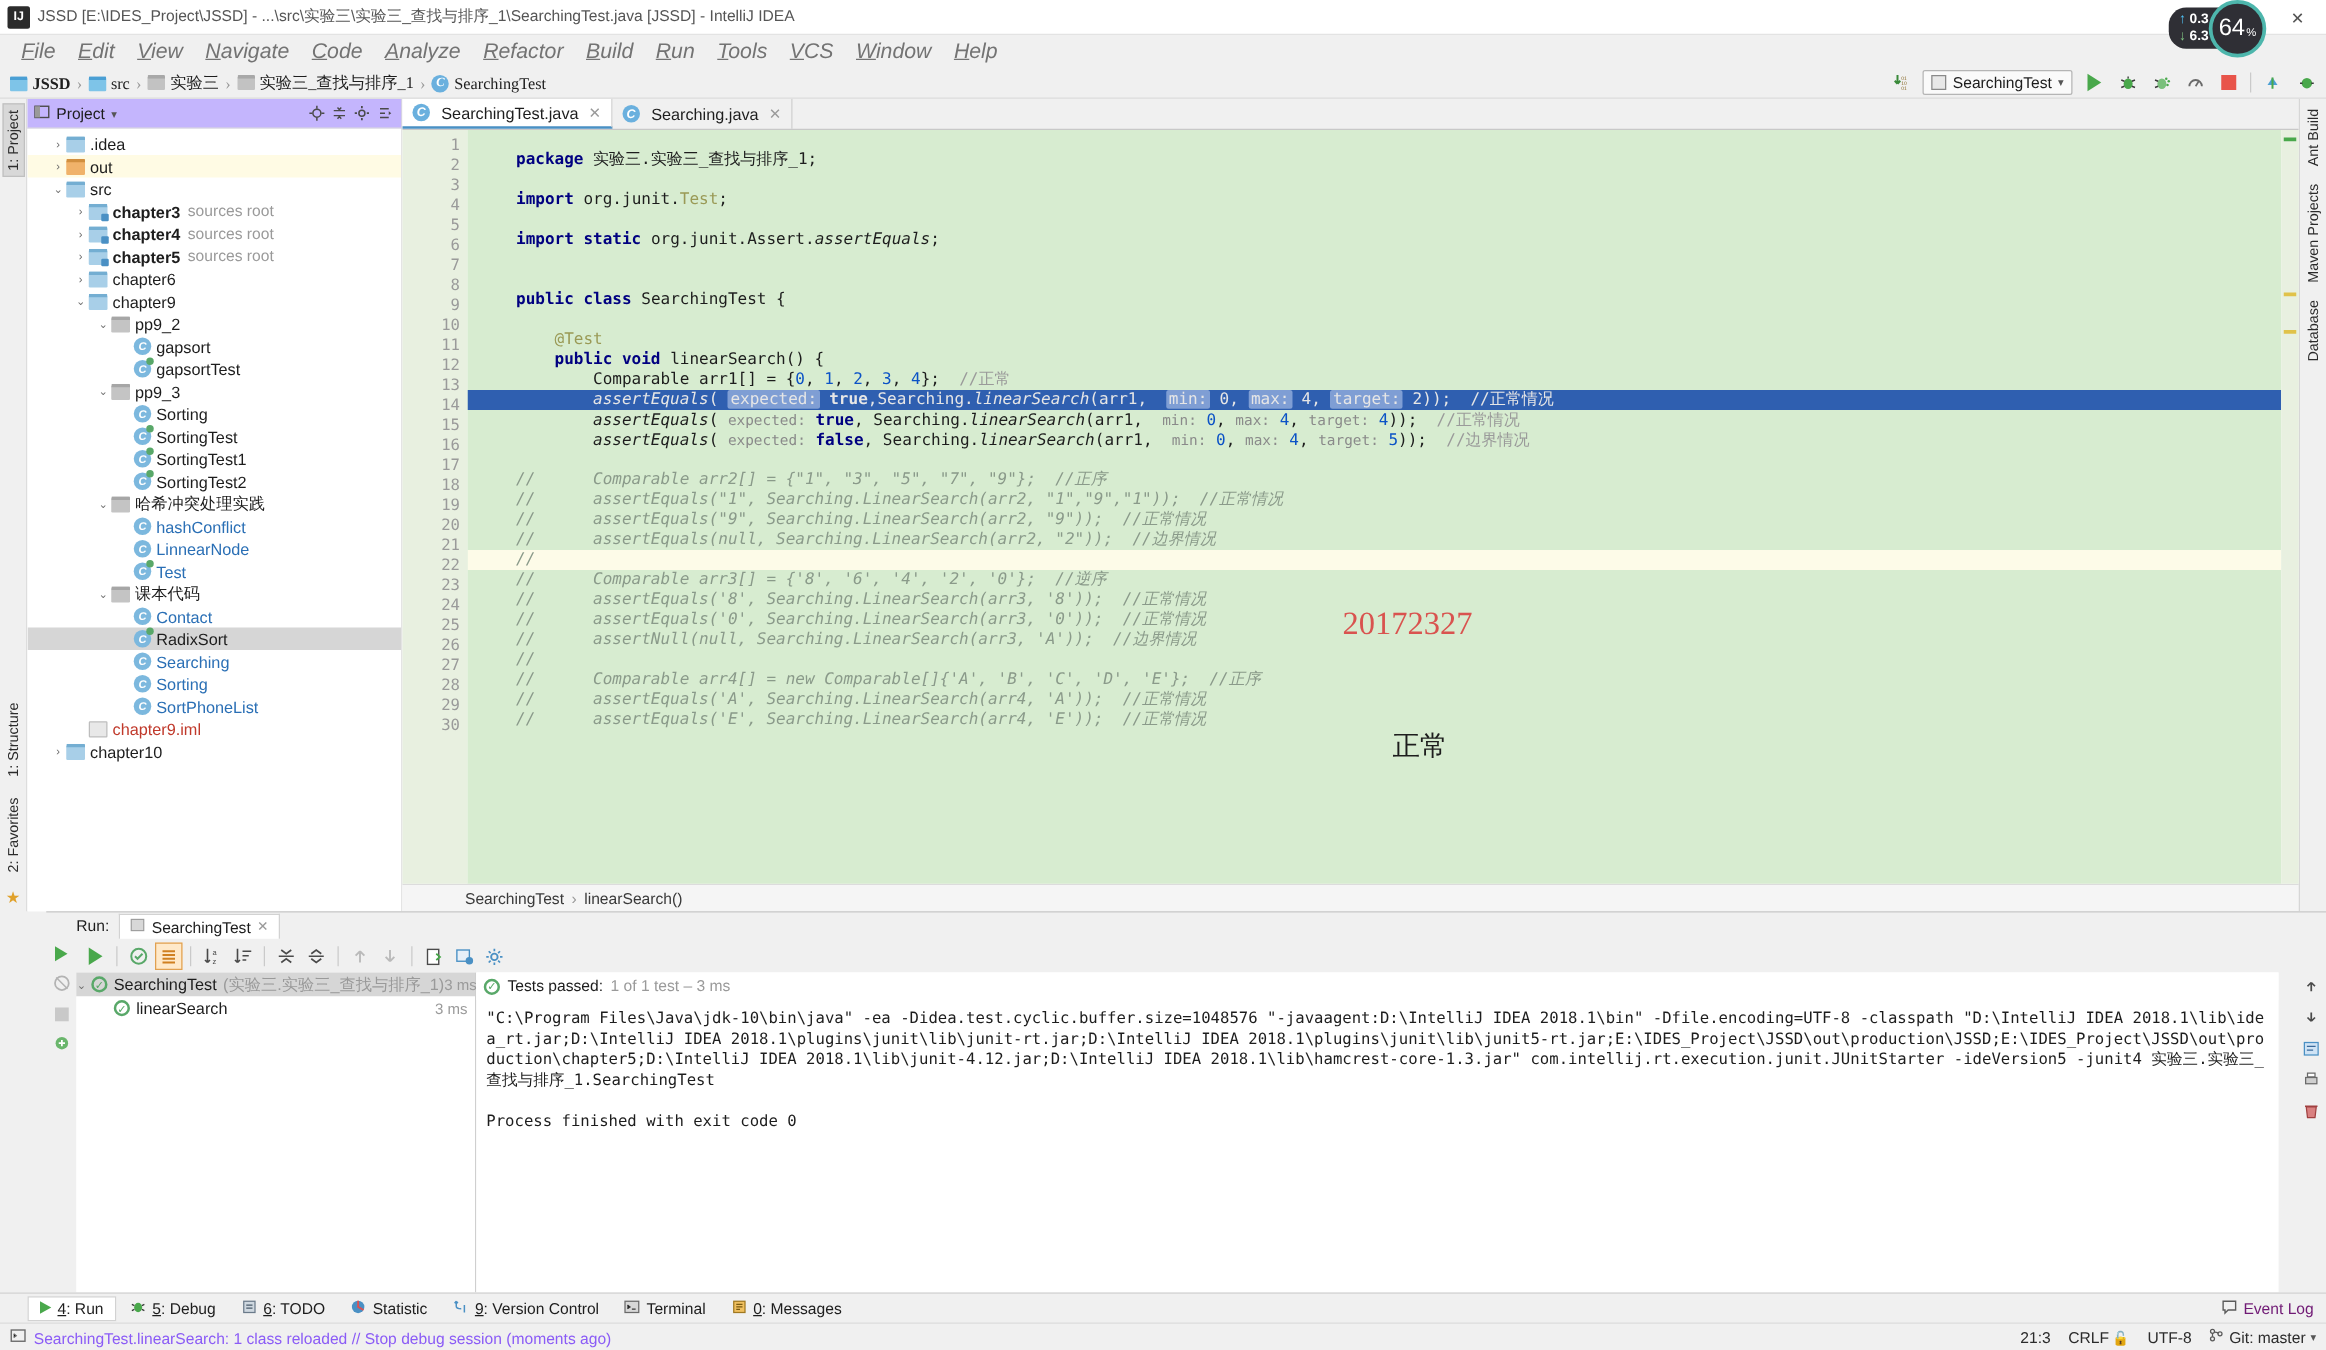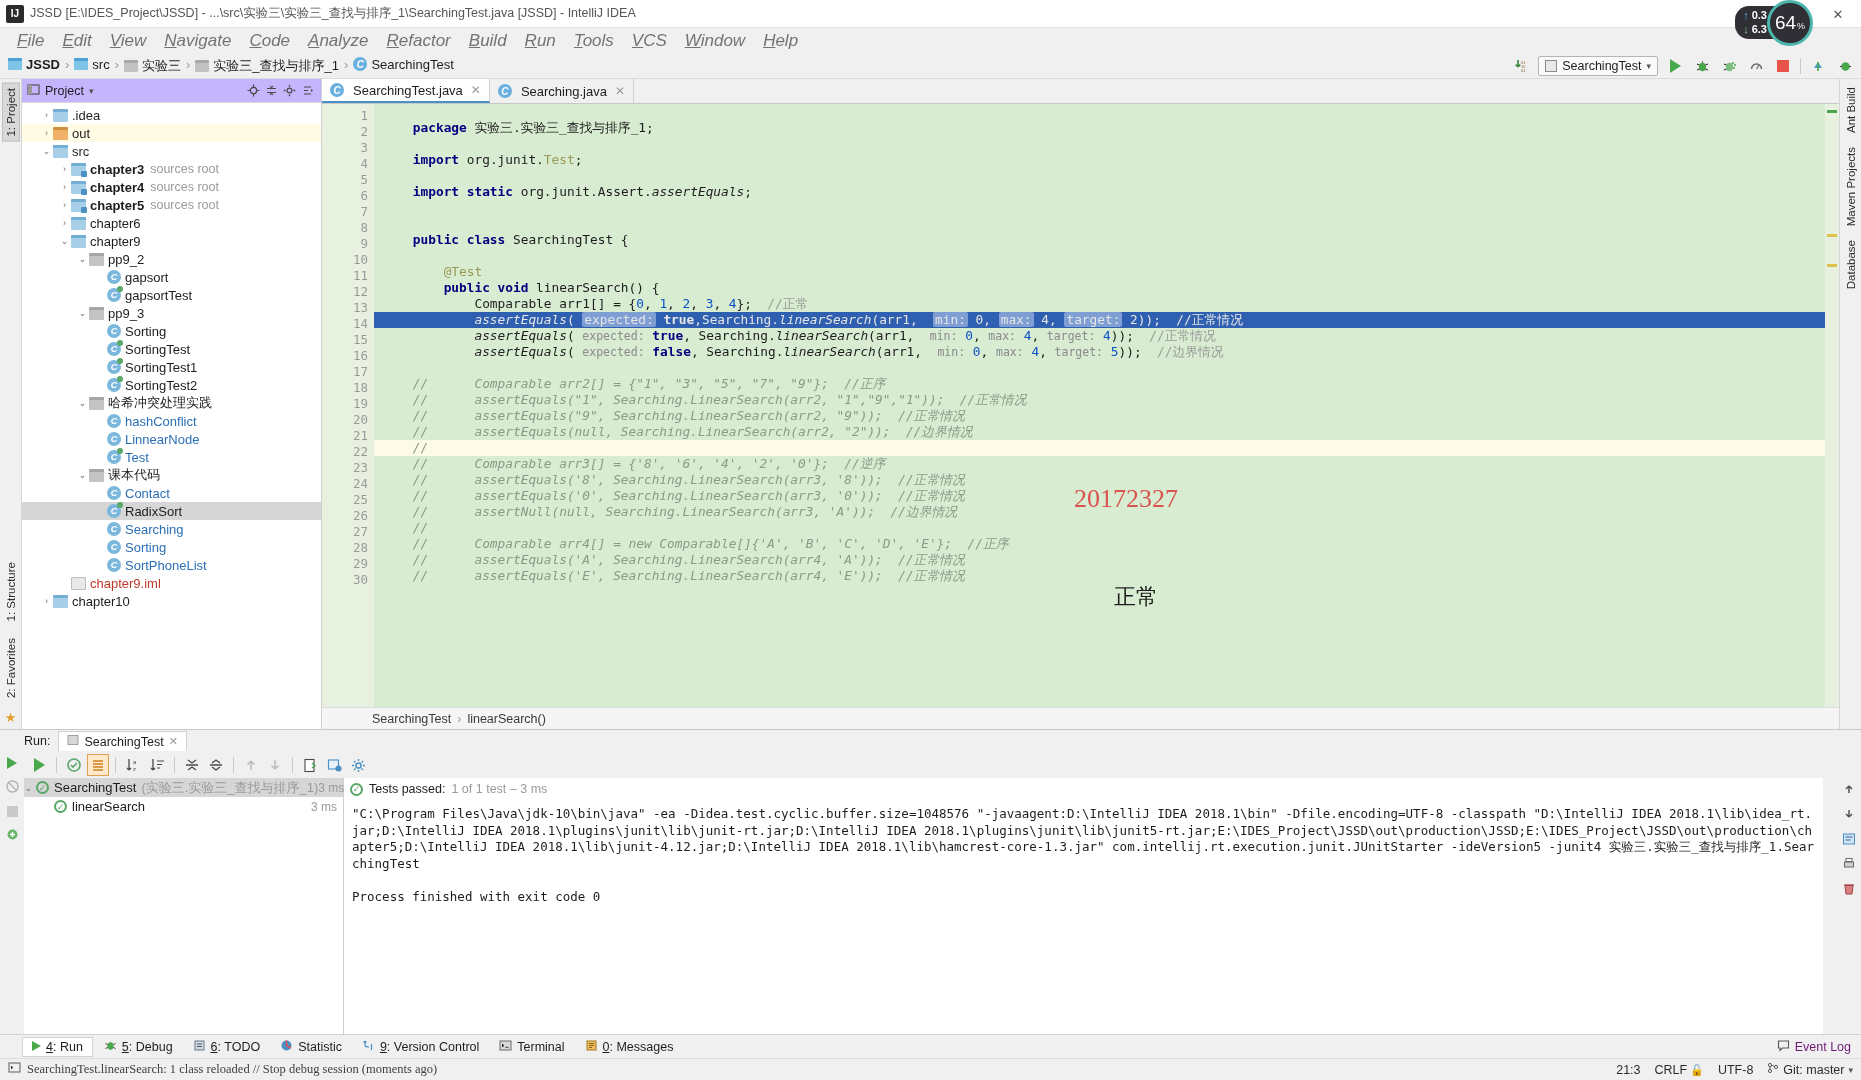--- a/index.html
+++ b/index.html
@@ -150,21 +150,21 @@
   }
   .breadbar .sep { margin: 0 6px; color: #9a9a9a; }
 
   
   .rstrip {
     width: 22px; background: #f0f0f0; border-left: 1px solid #d6d6d6; flex: 0 0 22px;
     display: flex; flex-direction: column; align-items: center; padding: 4px 0; gap: 6px;
   }
 
   
-  .runpanel { height: 305px; flex: 0 0 305px; display: flex; flex-direction: column; background: #f0f0f0; border-top: 1px solid #c8c8c8; }
+  .runpanel { height: 305px; flex: 0 0 305px; display: flex; flex-direction: column; background: #f0f0f0; border-top: 1px solid #c8c8c8; margin-left: 37px; }
   .run-tabrow { height: 22px; display: flex; align-items: center; padding-left: 24px; gap: 8px; font-size: 12.5px; flex: 0 0 22px; }
   .run-tab { display: flex; align-items: center; gap: 5px; padding: 2px 8px; background: #fff; border: 1px solid #d2d2d2; border-bottom: none; }
   .run-body { flex: 1 1 auto; display: flex; min-height: 0; }
   .run-vtools { width: 24px; flex: 0 0 24px; display: flex; flex-direction: column; align-items: center; gap: 7px; padding-top: 4px; background: #f0f0f0; }
   .run-main { flex: 1 1 auto; display: flex; flex-direction: column; min-width: 0; }
   .run-toolbar { height: 26px; display: flex; align-items: center; gap: 2px; padding: 0 4px; background: #f0f0f0; flex: 0 0 26px; }
   .rt { width: 22px; height: 22px; display: flex; align-items: center; justify-content: center; font-size: 13px; color: #4a4a4a; }
   .rt.sep { width: 1px; height: 16px; background: #cacaca; margin: 0 4px; }
   .run-split { flex: 1 1 auto; display: flex; min-height: 0; }
   .testtree { width: 320px; flex: 0 0 320px; background: #fff; border-right: 1px solid #cfcfcf; font-size: 13px; }
@@ -182,21 +182,21 @@
   .console-scroll { width: 14px; flex: 0 0 14px; background: #f0f0f0; }
   .run-right-tools { width: 24px; flex: 0 0 24px; background: #f0f0f0; display: flex; flex-direction: column; align-items: center; gap: 8px; padding-top: 4px; }
 
   
   .toolwin-bar { height: 24px; background: #f0f0f0; display: flex; align-items: center; padding-left: 22px; gap: 2px; border-top: 1px solid #d2d2d2; flex: 0 0 24px; position: relative; }
   .twb { display: flex; align-items: center; gap: 5px; padding: 2px 9px; font-size: 12.5px; }
   .twb.sel { background: #ffffff; border: 1px solid #d2d2d2; }
   .twb u { text-decoration: underline; }
   .event-log { position: absolute; right: 10px; display: flex; align-items: center; gap: 5px; font-size: 12.5px; color: #701a75; }
   .statusbar { height: 22px; background: #f0f0f0; display: flex; align-items: center; padding: 0 8px; font-size: 12.5px; border-top: 1px solid #dcdcdc; flex: 0 0 22px; position: relative; }
-  .sb-left { display: flex; align-items: center; gap: 6px; color: #404040; font-family: Liberation Serif, serif; }
+  .sb-left { display: flex; align-items: flex-end; gap: 6px; color: #8b5cf6; }
   .sb-right { position: absolute; right: 8px; display: flex; align-items: center; gap: 14px; color: #2b2b2b; }
 
   
   .netwidget { position: absolute; top: 6px; right: 52px; display: flex; align-items: center; z-index: 50; }
   .netpill {
     background: #2f2f35; color: #fff; border-radius: 14px; padding: 3px 26px 3px 8px;
     font-size: 11px; line-height: 13px; display: flex; flex-direction: column; gap: 1px;
   }
   .netpill .row { display: flex; align-items: center; gap: 3px; white-space: nowrap; }
   .netpill .up { color: #4fc3f7; }
@@ -234,21 +234,21 @@
       <div class="menu-item"><u>R</u>efactor</div>
       <div class="menu-item"><u>B</u>uild</div>
       <div class="menu-item"><u>R</u>un</div>
       <div class="menu-item"><u>T</u>ools</div>
       <div class="menu-item"><u>V</u>CS</div>
       <div class="menu-item"><u>W</u>indow</div>
       <div class="menu-item"><u>H</u>elp</div>
     </div>
 
   <div class="navbar">
-    <div id="crumbs" style="display:flex;align-items:flex-start;">
+    <div id="crumbs" style="display:flex;align-items:flex-end;font-family:Liberation Serif, serif;">
         <span class="crumb b">
           <span class="ficon folder-blue"></span>
           <span>JSSD</span>
         </span>
         <span class="crumb-sep">›</span>
         <span class="crumb">
           <span class="ficon folder-blue"></span>
           <span>src</span>
         </span>
         <span class="crumb-sep">›</span>

